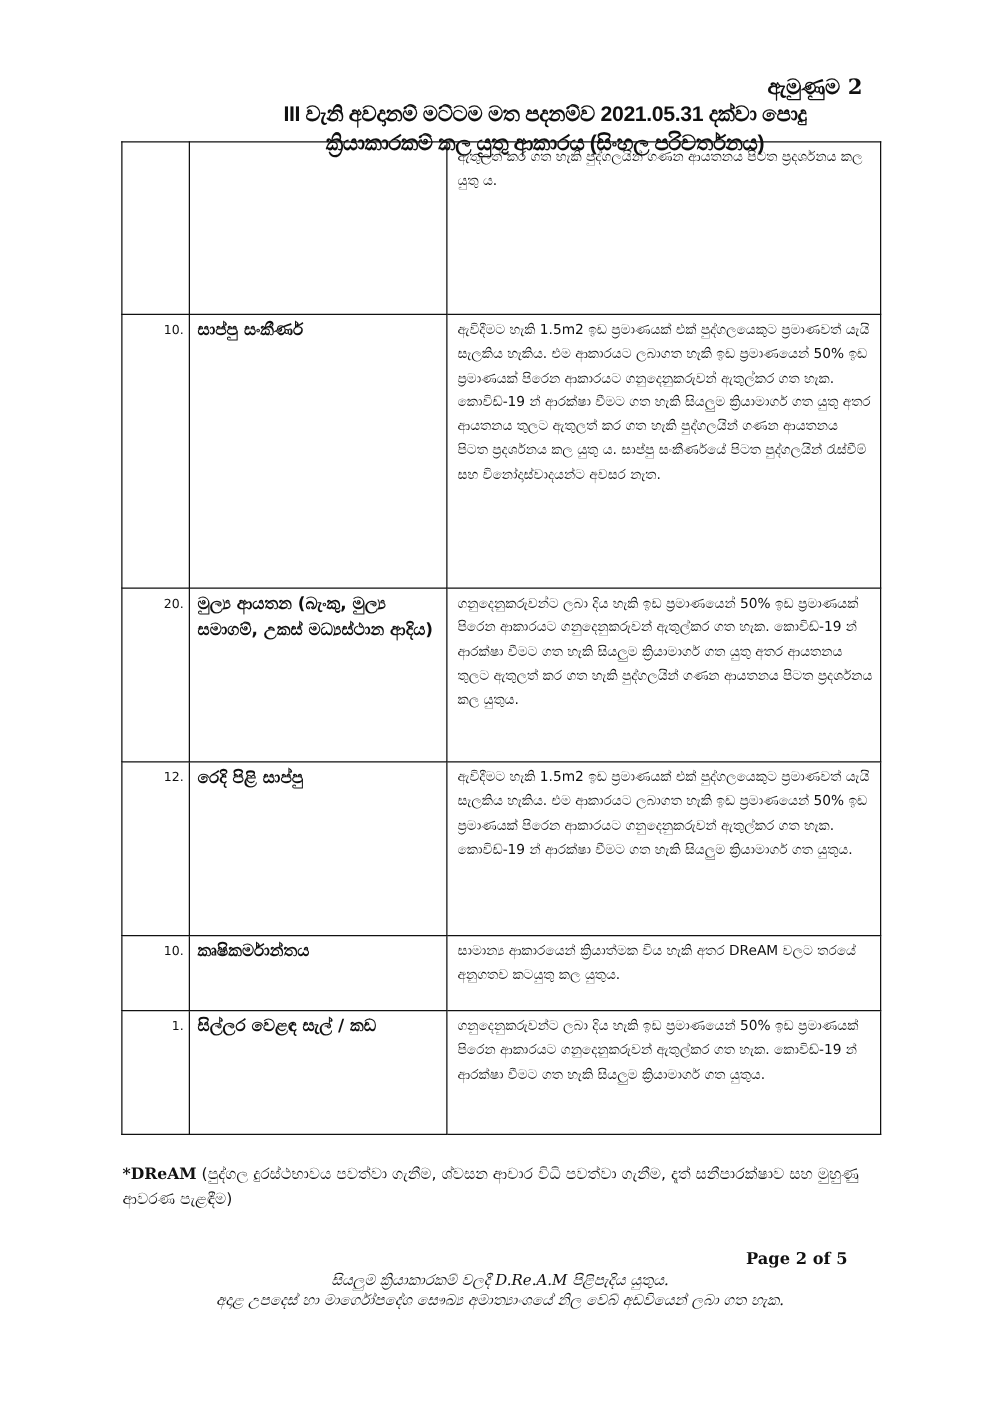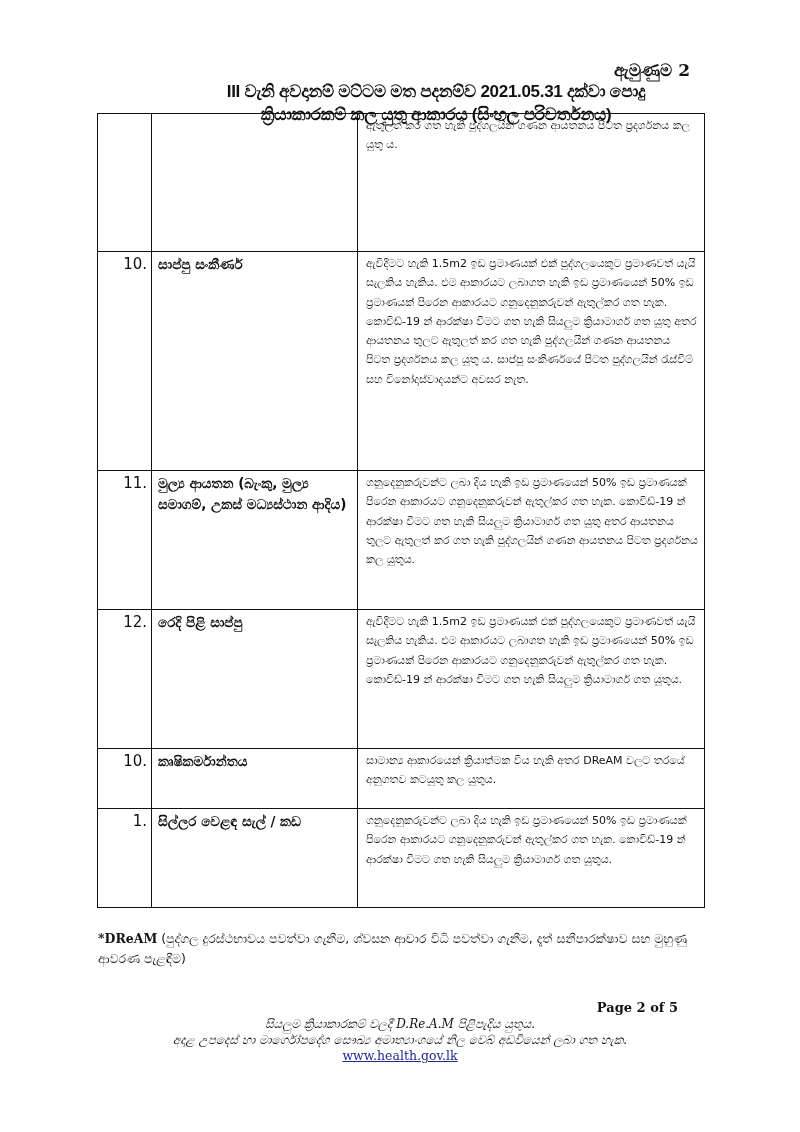--- a/index.html
+++ b/index.html
@@ -51,21 +51,21 @@
       border: 1.5px solid #111111;
       vertical-align: top;
       padding: 2px 6px 2px 6px;
     }
     col.c-num { width: 54px; }
     col.c-cat { width: 206px; }
     col.c-desc { width: 347px; }
     td.num {
       text-align: right;
       font-family: "DejaVu Sans", sans-serif;
-      font-size: 15px;
+      font-size: 10px;
       line-height: 19px;
       padding-right: 4px !important;
       padding-top: 3px !important;
     }
     td.cat {
       font-family: "DejaVu Sans", sans-serif;
       font-weight: bold;
       font-size: 13.5px;
       line-height: 21px;
       padding-top: 2px !important;
@@ -147,21 +147,21 @@
       <td class="num"></td>
       <td class="cat"></td>
       <td class="desc">ඇතුලත් කර ගත හැකි පුද්ගලයින් ගණන ආයතනය පිටත ප්‍රදර්ශනය කල යුතු ය.</td>
     </tr>
     <tr class="r10">
       <td class="num">10.</td>
       <td class="cat">සාප්පු සංකීර්ණ</td>
       <td class="desc">ඇවිදීමට හැකි 1.5m2 ඉඩ ප්‍රමාණයක් එක් පුද්ගලයෙකුට ප්‍රමාණවත් යැයි සැලකිය හැකිය. එම ආකාරයට ලබාගත හැකි ඉඩ ප්‍රමාණයෙන් 50% ඉඩ ප්‍රමාණයක් පිරෙන ආකාරයට ගනුදෙනුකරුවන් ඇතුල්කර ගත හැක. කොවිඩ්-19 න් ආරක්ෂා වීමට ගත හැකි සියලුම ක්‍රියාමාර්ග ගත යුතු අතර ආයතනය තුලට ඇතුලත් කර ගත හැකි පුද්ගලයින් ගණන ආයතනය පිටත ප්‍රදර්ශනය කල යුතු ය. සාප්පු සංකීර්ණයේ පිටත පුද්ගලයින් රැස්වීම් සහ විනෝදාස්වාදයන්ට අවසර නැත.</td>
     </tr>
     <tr class="r11">
-      <td class="num">11.</td>
+      <td class="num">20.</td>
       <td class="cat">මුල්‍ය ආයතන (බැංකු, මුල්‍ය සමාගම්, උකස් මධ්‍යස්ථාන ආදිය)</td>
       <td class="desc">ගනුදෙනුකරුවන්ට ලබා දිය හැකි ඉඩ ප්‍රමාණයෙන් 50% ඉඩ ප්‍රමාණයක් පිරෙන ආකාරයට ගනුදෙනුකරුවන් ඇතුල්කර ගත හැක. කොවිඩ්-19 න් ආරක්ෂා වීමට ගත හැකි සියලුම ක්‍රියාමාර්ග ගත යුතු අතර ආයතනය තුලට ඇතුලත් කර ගත හැකි පුද්ගලයින් ගණන ආයතනය පිටත ප්‍රදර්ශනය කල යුතුය.</td>
     </tr>
     <tr class="r12">
       <td class="num">12.</td>
       <td class="cat">රෙදි පිළි සාප්පු</td>
       <td class="desc">ඇවිදීමට හැකි 1.5m2 ඉඩ ප්‍රමාණයක් එක් පුද්ගලයෙකුට ප්‍රමාණවත් යැයි සැලකිය හැකිය. එම ආකාරයට ලබාගත හැකි ඉඩ ප්‍රමාණයෙන් 50% ඉඩ ප්‍රමාණයක් පිරෙන ආකාරයට ගනුදෙනුකරුවන් ඇතුල්කර ගත හැක. කොවිඩ්-19 න් ආරක්ෂා වීමට ගත හැකි සියලුම ක්‍රියාමාර්ග ගත යුතුය.</td>
     </tr>
     <tr class="r13">
       <td class="num">10.</td>
@@ -178,14 +178,13 @@
 
 <div class="footnote">
   <span class="fn-key">*DReAM</span><span> (පුද්ගල දුරස්ථභාවය පවත්වා ගැනීම, ශ්වසන ආචාර විධි පවත්වා ගැනීම, දෑත් සනීපාරක්ෂාව සහ මුහුණු ආවරණ පැළඳීම)</span>
 </div>
 
 <div class="page-num">Page 2 of 5</div>
 
 <div class="footer">
   <span class="fline">සියලුම ක්‍රියාකාරකම් වලදී D.Re.A.M පිළිපැදිය යුතුය.</span>
   <span class="fline">අදාළ උපදෙස් හා මාර්ගෝපදේශ සෞඛ්‍ය අමාත්‍යාංශයේ නිල වෙබ් අඩවියෙන් ලබා ගත හැක.</span>
-  <span class="fline"><a href="www.health.gov.lk">www.health.gov.lk</a></span>
 </div>
 
 </body></html>

